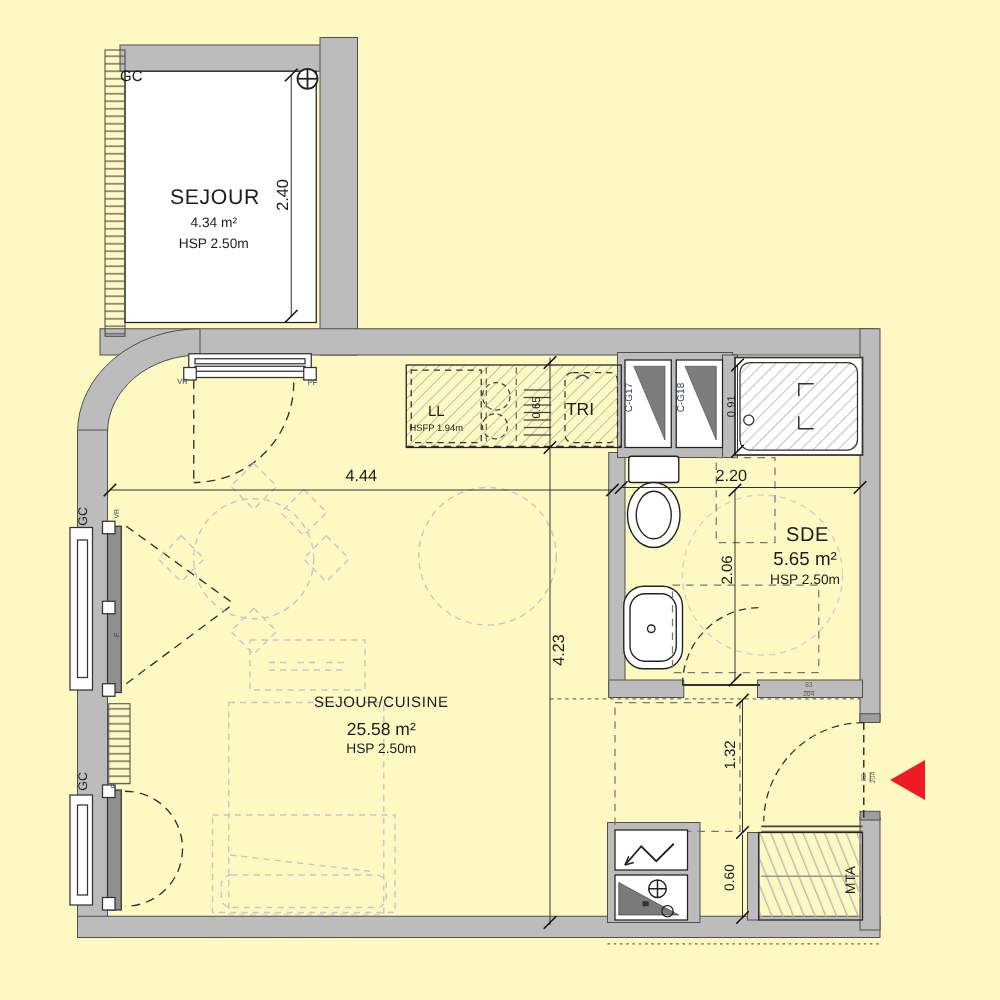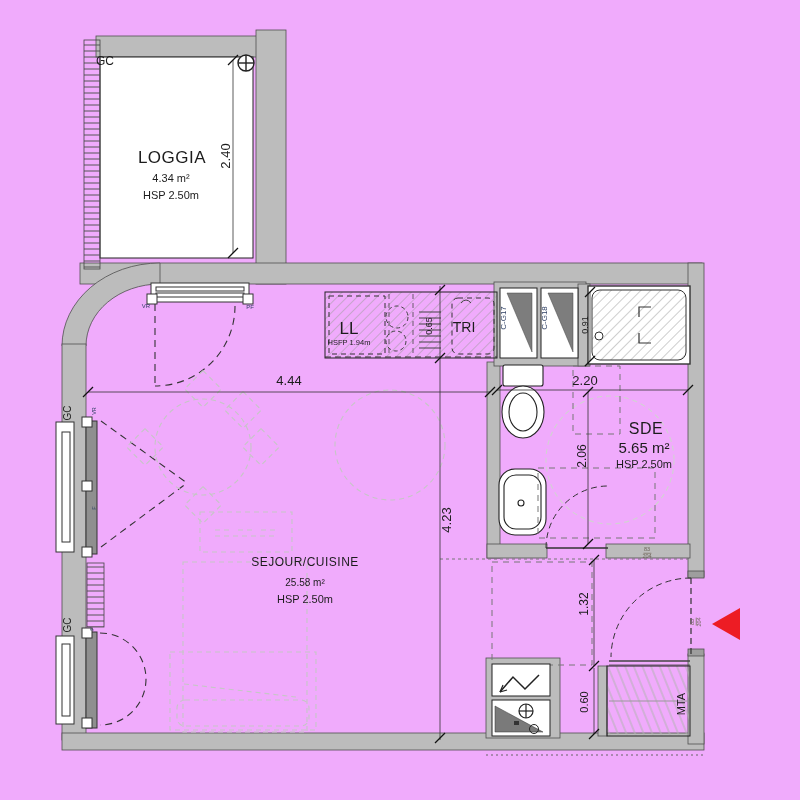--- a/index.html
+++ b/index.html
@@ -1,17 +1,17 @@
 <!DOCTYPE html>
 <html><head>
 <meta charset="utf-8">
 <style>
   html,body{margin:0;padding:0;background:#fff;}
   body{width:800px;height:800px;overflow:hidden;}
-  .plan{position:relative;width:800px;height:800px;background:#f0abfc;
+  .plan{position:relative;width:800px;height:800px;background:#fef9c3;
         font-family:"Liberation Sans","DejaVu Sans",sans-serif;color:#1a1a1a;}
   .plan svg{position:absolute;left:0;top:0;}
   .lbl{position:absolute;transform:translate(-50%,-50%);white-space:nowrap;
        line-height:1.05;text-align:center;color:#1c1c1c;}
   .rot{transform:translate(-50%,-50%) rotate(-90deg);}
   .navy{color:#2e3f63;}
   .tag{color:#6e655b;display:flex;flex-direction:column;align-items:center;}
   .tag span:first-child{border-bottom:0.5px solid #8a8178;padding:0 1px;}
   .big{letter-spacing:0.5px;}
 </style>
@@ -230,47 +230,47 @@
     <line x1="589" y1="739" x2="599" y2="729"></line>
     <line x1="585" y1="297" x2="595" y2="287"></line>
         <line x1="585" y1="366" x2="595" y2="356"></line>
   </g>
 
   <polygon points="740,608 712,624 740,640" fill="#ed1c24"></polygon>
 </svg>
 
 <div class="lbl" style="left:105px;top:61px;font-size:12px">GC</div>
 
-<div class="lbl big" style="left:172px;top:158px;font-size:17px">LOGGIA</div>
+<div class="lbl big" style="left:172px;top:158px;font-size:17px">SEJOUR</div>
 <div class="lbl" style="left:171px;top:179px;font-size:11px">4.34 m²</div>
 <div class="lbl" style="left:171px;top:196px;font-size:11px">HSP 2.50m</div>
 <div class="lbl rot" style="left:226px;top:156px;font-size:13px">2.40</div>
 
 <div class="lbl navy" style="left:146px;top:306px;font-size:6px">VR</div>
 <div class="lbl navy" style="left:250px;top:307px;font-size:6px">PF</div>
 
 <div class="lbl" style="left:289px;top:381px;font-size:13px">4.44</div>
 
-<div class="lbl" style="left:349px;top:329px;font-size:17px">LL</div>
+<div class="lbl" style="left:349px;top:329px;font-size:12px">LL</div>
 <div class="lbl" style="left:349px;top:343px;font-size:7.5px">HSFP 1.94m</div>
 <div class="lbl rot" style="left:430px;top:326px;font-size:9px">0.65</div>
 <div class="lbl" style="left:464px;top:327px;font-size:14px">TRI</div>
 
 <div class="lbl rot navy" style="left:504px;top:318px;font-size:8px">C-G17</div>
 <div class="lbl rot navy" style="left:545px;top:318px;font-size:8px">C-G18</div>
 <div class="lbl rot" style="left:586px;top:325px;font-size:9px">0.91</div>
 
 <div class="lbl" style="left:585px;top:381px;font-size:13px">2.20</div>
 <div class="lbl big" style="left:646px;top:429px;font-size:16px">SDE</div>
 <div class="lbl" style="left:644px;top:448px;font-size:15px">5.65 m²</div>
 <div class="lbl" style="left:644px;top:465px;font-size:11px">HSP 2.50m</div>
 <div class="lbl rot" style="left:582px;top:456px;font-size:12px">2.06</div>
 
 <div class="lbl big" style="left:305px;top:562px;font-size:12px">SEJOUR/CUISINE</div>
-<div class="lbl" style="left:305px;top:583px;font-size:10px">25.58 m²</div>
+<div class="lbl" style="left:305px;top:583px;font-size:14px">25.58 m²</div>
 <div class="lbl" style="left:305px;top:600px;font-size:11px">HSP 2.50m</div>
 <div class="lbl rot" style="left:447px;top:520px;font-size:13px">4.23</div>
 
 <div class="lbl rot" style="left:68px;top:413px;font-size:10px">GC</div>
 <div class="lbl rot" style="left:68px;top:625px;font-size:10px">GC</div>
 <div class="lbl rot navy" style="left:95px;top:411px;font-size:5.5px">VR</div>
 <div class="lbl rot navy" style="left:95px;top:508px;font-size:5.5px">F</div>
 <div class="lbl rot navy" style="left:93px;top:629px;font-size:5.5px">F</div>
 
 <div class="lbl rot" style="left:584px;top:604px;font-size:12px">1.32</div>

